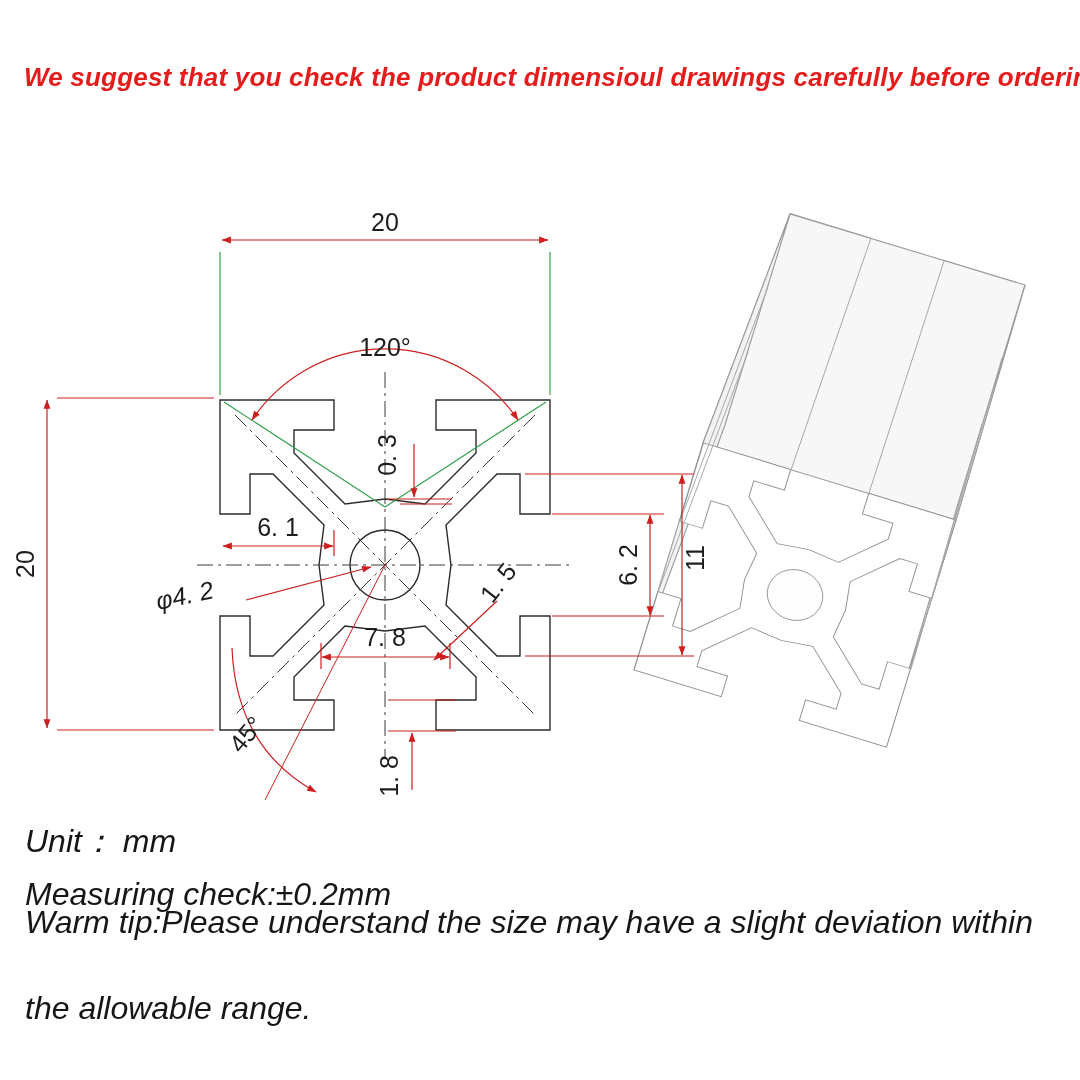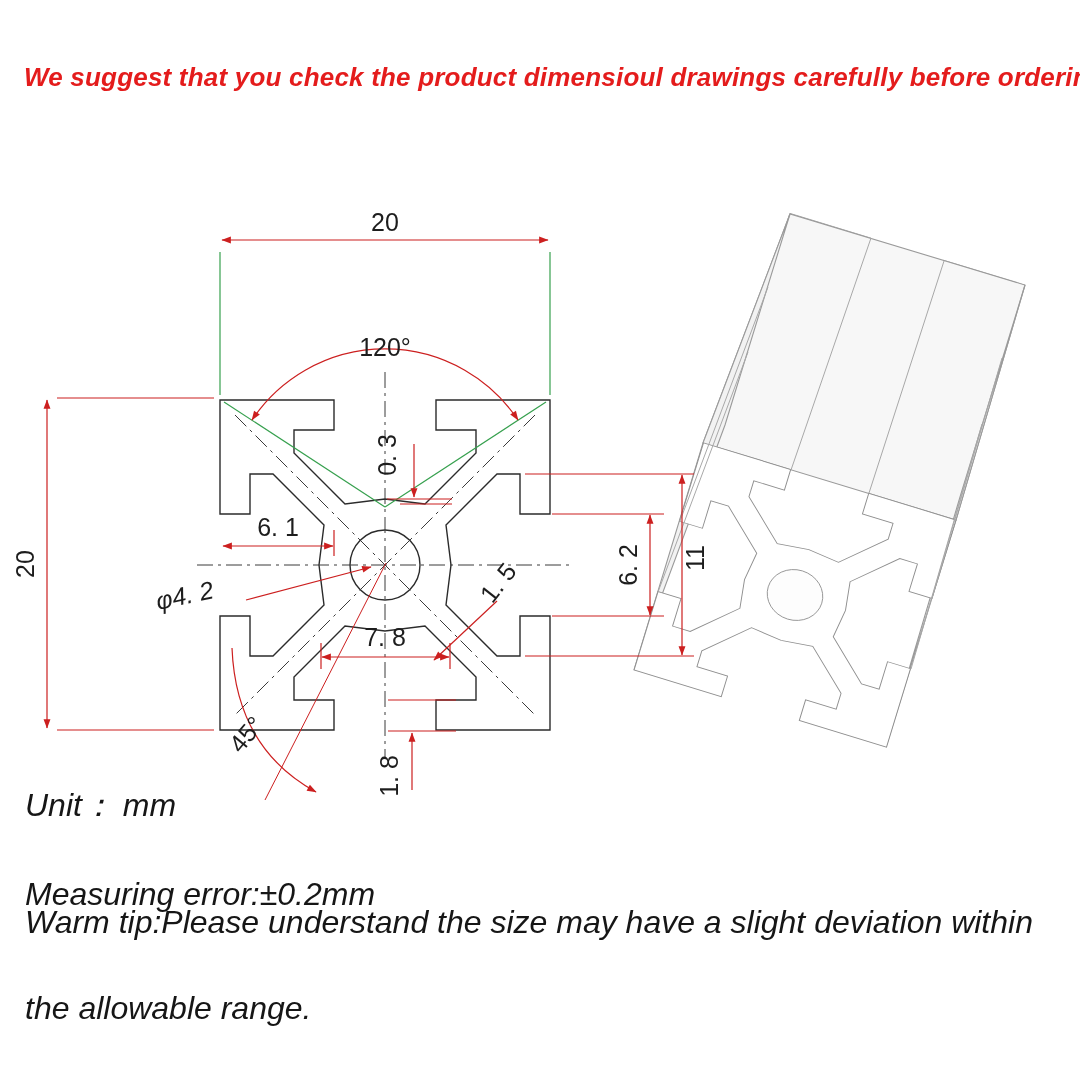--- a/index.html
+++ b/index.html
@@ -10,21 +10,21 @@
   .header-note{
     position:absolute;left:24px;top:62px;width:1045px;
     font-style:italic;font-weight:bold;font-size:26px;color:#e41c1c;
     white-space:nowrap;letter-spacing:0.2px;
   }
   .drawing-svg{position:absolute;left:0;top:0;}
   .note-line{
     position:absolute;left:25px;font-style:italic;font-size:32px;color:#161616;
     white-space:nowrap;
   }
-  #note-unit{top:784px;}
+  #note-unit{top:820px;}
   #note-error{top:876px;}
   #note-warm1{top:904px;}
   #note-warm2{top:990px;}
   .dim{font-family:"Liberation Sans",sans-serif;font-size:25px;fill:#1d1d1d;}
   .dim-i{font-style:italic;}
 </style>
 </head>
 <body>
 
 <div class="header-note">We suggest that you check the product dimensioul drawings carefully before ordering</div>
@@ -129,15 +129,15 @@
     <text class="dim" x="385" y="646" text-anchor="middle">7. 8</text>
     <text class="dim" transform="translate(505 588) rotate(-52)" text-anchor="middle">1. 5</text>
     <text class="dim" transform="translate(637 565) rotate(-90)" text-anchor="middle">6. 2</text>
     <text class="dim" transform="translate(704 558) rotate(-90)" text-anchor="middle">11</text>
     <text class="dim" transform="translate(253 740) rotate(-50)" text-anchor="middle">45°</text>
     <text class="dim" transform="translate(398 776) rotate(-90)" text-anchor="middle">1. 8</text>
   </g>
 </svg>
 
 <div class="note-line" id="note-unit">Unit： mm</div>
-<div class="note-line" id="note-error">Measuring error:±0.2mm</div>
+<div class="note-line" id="note-error">Measuring check:±0.2mm</div>
 <div class="note-line" id="note-warm1">Warm tip:Please understand the size may have a slight deviation within</div>
 <div class="note-line" id="note-warm2">the allowable range.</div>
 
 </body></html>

